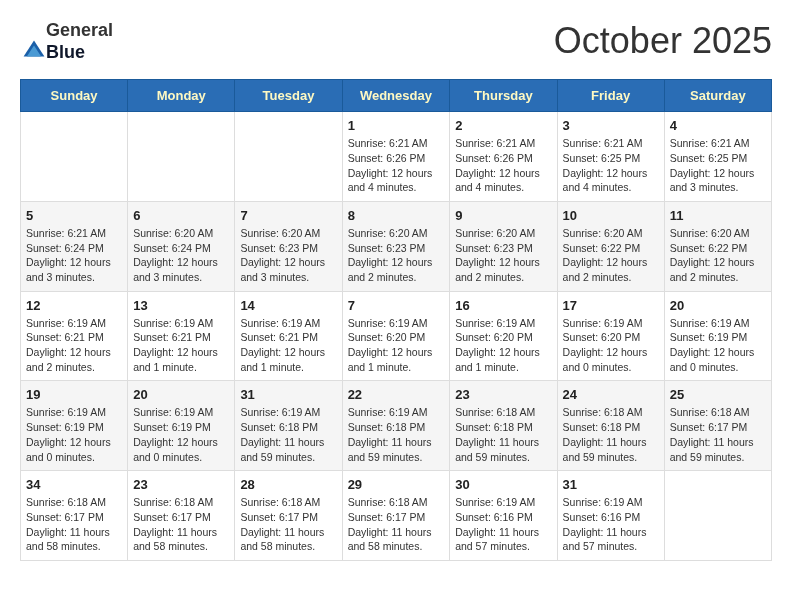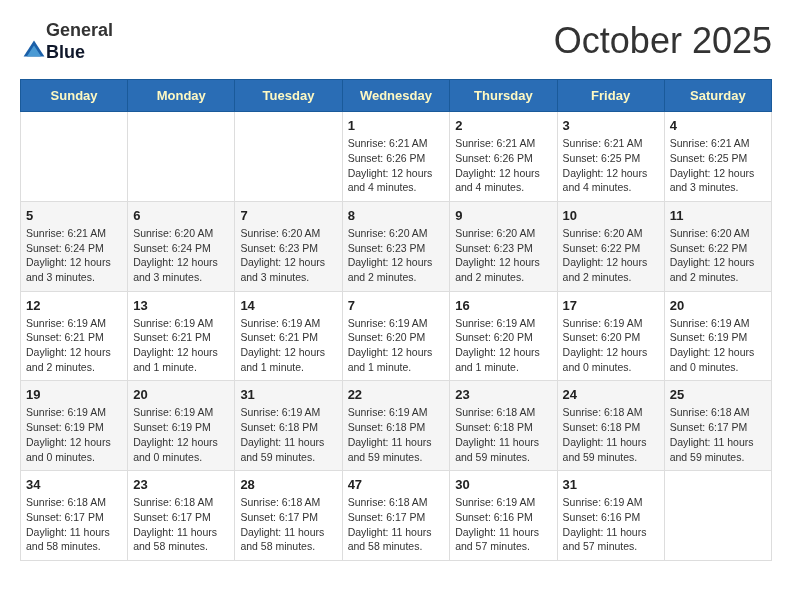--- a/index.html
+++ b/index.html
@@ -297,21 +297,21 @@
 Sunset: 6:17 PM
 Daylight: 11 hours and 58 minutes.</div>
         </td>
         <td>
           <div class="day-number">28</div>
           <div class="day-info" style="white-space: pre-line;">Sunrise: 6:18 AM
 Sunset: 6:17 PM
 Daylight: 11 hours and 58 minutes.</div>
         </td>
         <td>
-          <div class="day-number">47</div>
+          <div class="day-number">29</div>
           <div class="day-info" style="white-space: pre-line;">Sunrise: 6:18 AM
 Sunset: 6:17 PM
 Daylight: 11 hours and 58 minutes.</div>
         </td>
         <td>
           <div class="day-number">30</div>
           <div class="day-info" style="white-space: pre-line;">Sunrise: 6:19 AM
 Sunset: 6:16 PM
 Daylight: 11 hours and 57 minutes.</div>
         </td>

